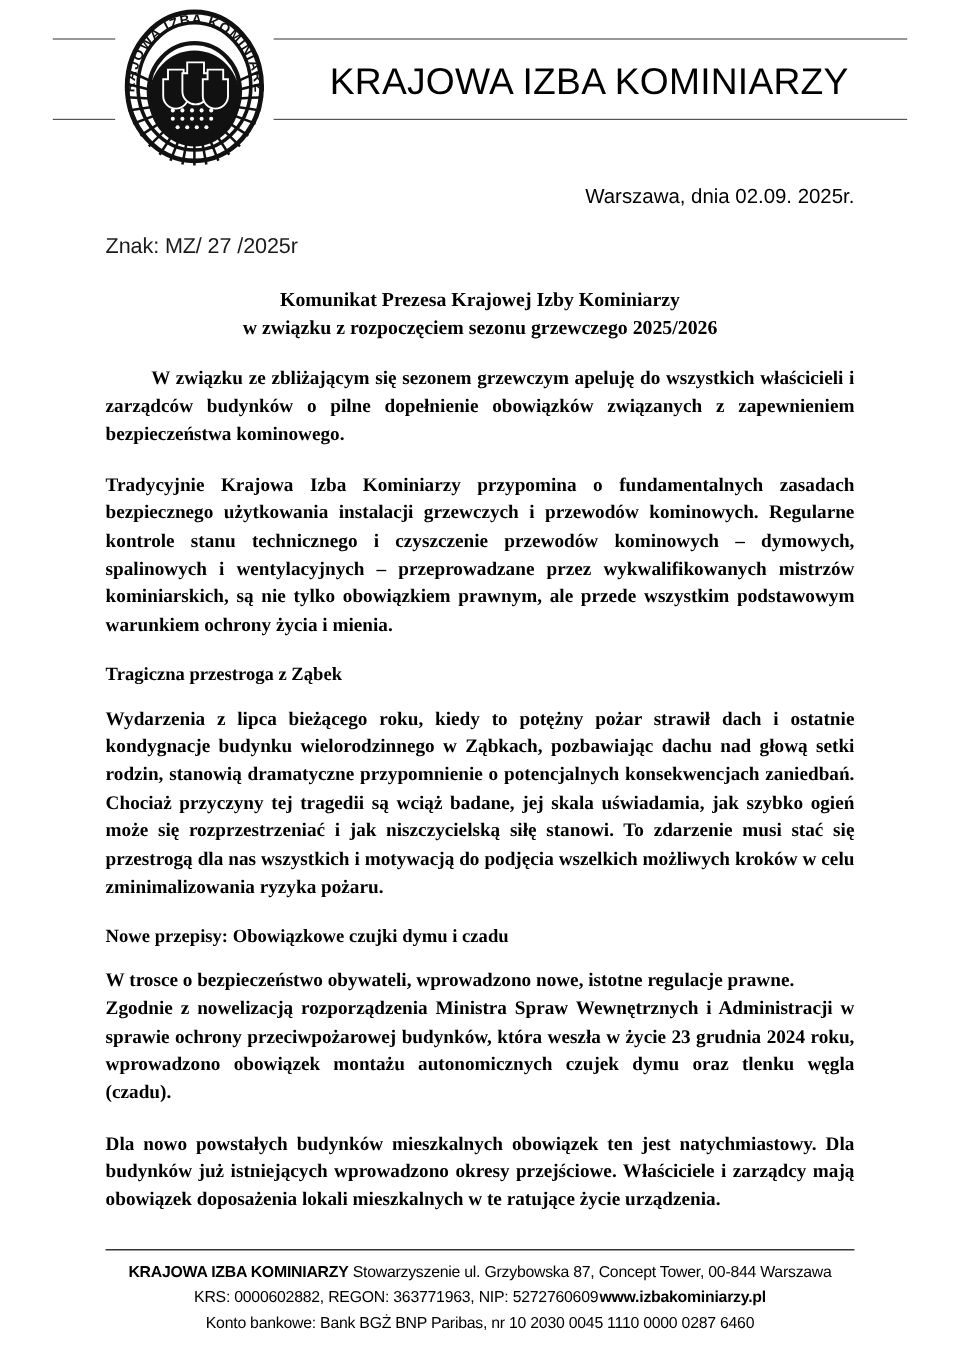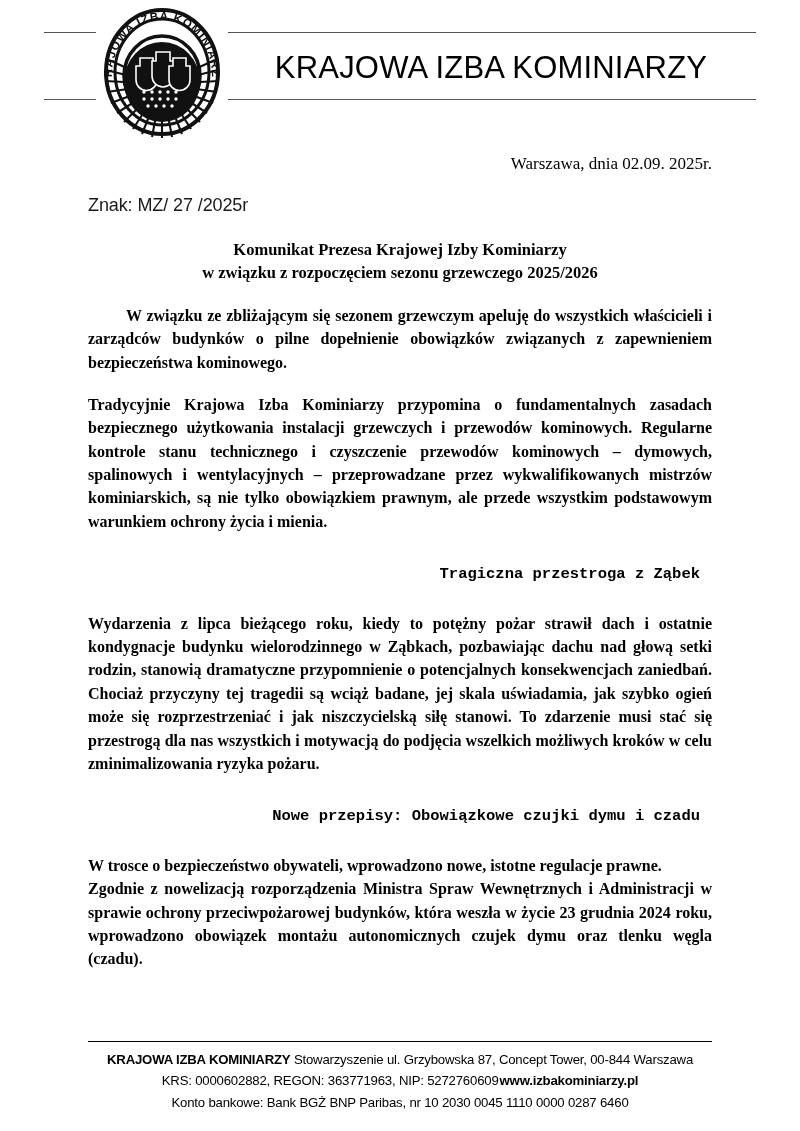--- a/index.html
+++ b/index.html
@@ -68,21 +68,21 @@
     line-height: 1;
     z-index: 2;
     background: #ffffff;
   }
 
   
   .date-line {
     margin: 14px 88px 0 0;
     text-align: right;
     font-size: 17px;
-    font-family: Liberation Serif, serif;
+    font-family: Liberation Sans, sans-serif;
   }
   .ref-line {
     margin: 21px 0 0 88px;
     font-family: "Liberation Sans", "DejaVu Sans", sans-serif;
     font-size: 18px;
     letter-spacing: -0.1px;
     color: #1a1a1a;
   }
 
   
@@ -107,26 +107,25 @@
     text-justify: inter-word;
     font-weight: bold;
   }
   p.bold { font-weight: bold; }
   .indent { display: inline-block; width: 38px; }
 
   .gap-lg { height: 19px; }
   .gap-md { height: 14px; }
 
   h2.section-head {
-    margin: 12px;
+    margin: 0;
     font-size: 15.5px;
     font-weight: bold;
     line-height: 1.4;
-    text-align: right;
-    font-family: Liberation Mono, monospace;
+    text-align: left;
   }
 
   
   .footer {
     position: absolute;
     left: 88px;
     right: 88px;
     bottom: 18px;
     font-family: "Liberation Sans", "DejaVu Sans", sans-serif;
   }
@@ -253,20 +252,21 @@
     <div class="gap-lg"></div>
 
     <h2 class="section-head">Nowe przepisy: Obowiązkowe czujki dymu i czadu</h2>
 
     <div class="gap-md"></div>
 
     <p class="body-par"><span>W trosce o bezpieczeństwo obywateli, wprowadzono nowe, istotne regulacje prawne.</span><br><span>Zgodnie z nowelizacją rozporządzenia Ministra Spraw Wewnętrznych i Administracji w sprawie ochrony przeciwpożarowej budynków, która weszła w życie 23 grudnia 2024 roku, </span><b>wprowadzono obowiązek montażu autonomicznych czujek dymu oraz tlenku węgla (czadu)</b><b>.</b></p>
 
     <div class="gap-lg"></div>
 
+    <p class="body-par">Dla nowo powstałych budynków mieszkalnych obowiązek ten jest natychmiastowy. Dla budynków już istniejących wprowadzono okresy przejściowe. Właściciele i zarządcy mają obowiązek doposażenia lokali mieszkalnych w te ratujące życie urządzenia.</p>
 
   </div>
 
   <div class="footer">
     <div class="footer-rule"></div>
     <div class="footer-line first"><span class="fb">KRAJOWA IZBA KOMINIARZY</span><span> Stowarzyszenie  ul. Grzybowska 87, Concept Tower,   00-844 Warszawa</span></div>
     <div class="footer-line"><span>KRS: 0000602882,  REGON: 363771963, NIP: 5272760609</span><span class="site">www.izbakominiarzy.pl</span></div>
     <div class="footer-line">Konto bankowe: Bank BGŻ BNP Paribas, nr  10 2030 0045 1110 0000 0287 6460</div>
   </div>
 

